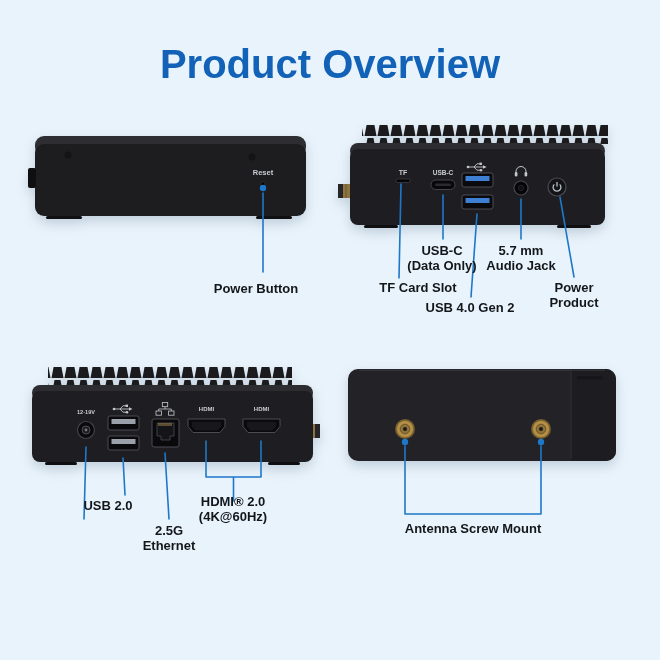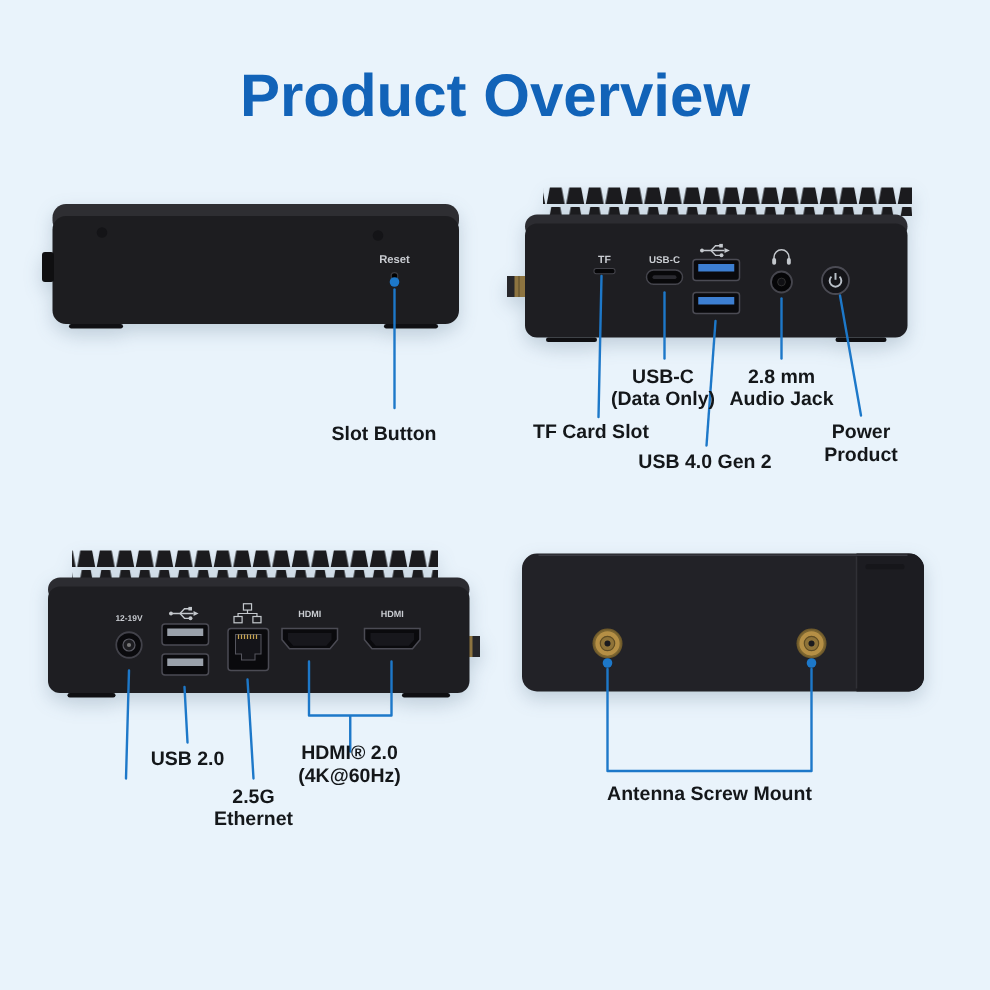--- a/index.html
+++ b/index.html
@@ -191,28 +191,28 @@
     <path d="M477,214 L471,297"></path>
     <path d="M123,458 L125,495"></path>
     <path d="M86,447 L84,519"></path>
     <path d="M165,453 L169,519"></path>
     <path d="M206,441 V477 M261,441 V477 M206,477 H261 M233.5,477 V501"></path>
     <circle cx="405" cy="442" r="3.2"></circle>
     <circle cx="541" cy="442" r="3.2"></circle>
     <path d="M405,446 V514 M541,446 V514 M405,514 H541"></path>
   </svg>
 
-  <div class="lbl" style="left:256px;top:281px">Slot Button</div>
-  <div class="lbl" style="left:394px;top:280px">TF Card Slot</div>
+  <div class="lbl" style="left:256px;top:281px">Power Button</div>
+  <div class="lbl" style="left:418px;top:280px">TF Card Slot</div>
   <div class="lbl" style="left:442px;top:243px">USB-C
 (Data Only)</div>
-  <div class="lbl" style="left:521px;top:243px">2.8 mm
+  <div class="lbl" style="left:521px;top:243px">5.7 mm
 Audio Jack</div>
   <div class="lbl" style="left:574px;top:280px">Power Product</div>
   <div class="lbl" style="left:470px;top:300px">USB 4.0 Gen 2</div>
-  <div class="lbl" style="left:125px;top:498px">USB 2.0</div>
+  <div class="lbl" style="left:108px;top:498px">USB 2.0</div>
   <div class="lbl" style="left:169px;top:523px">2.5G
 Ethernet</div>
   <div class="lbl" style="left:233px;top:494px">HDMI® 2.0
 (4K@60Hz)</div>
   <div class="lbl" style="left:473px;top:521px">Antenna Screw Mount</div>
 
 </div>
 
 </body></html>

